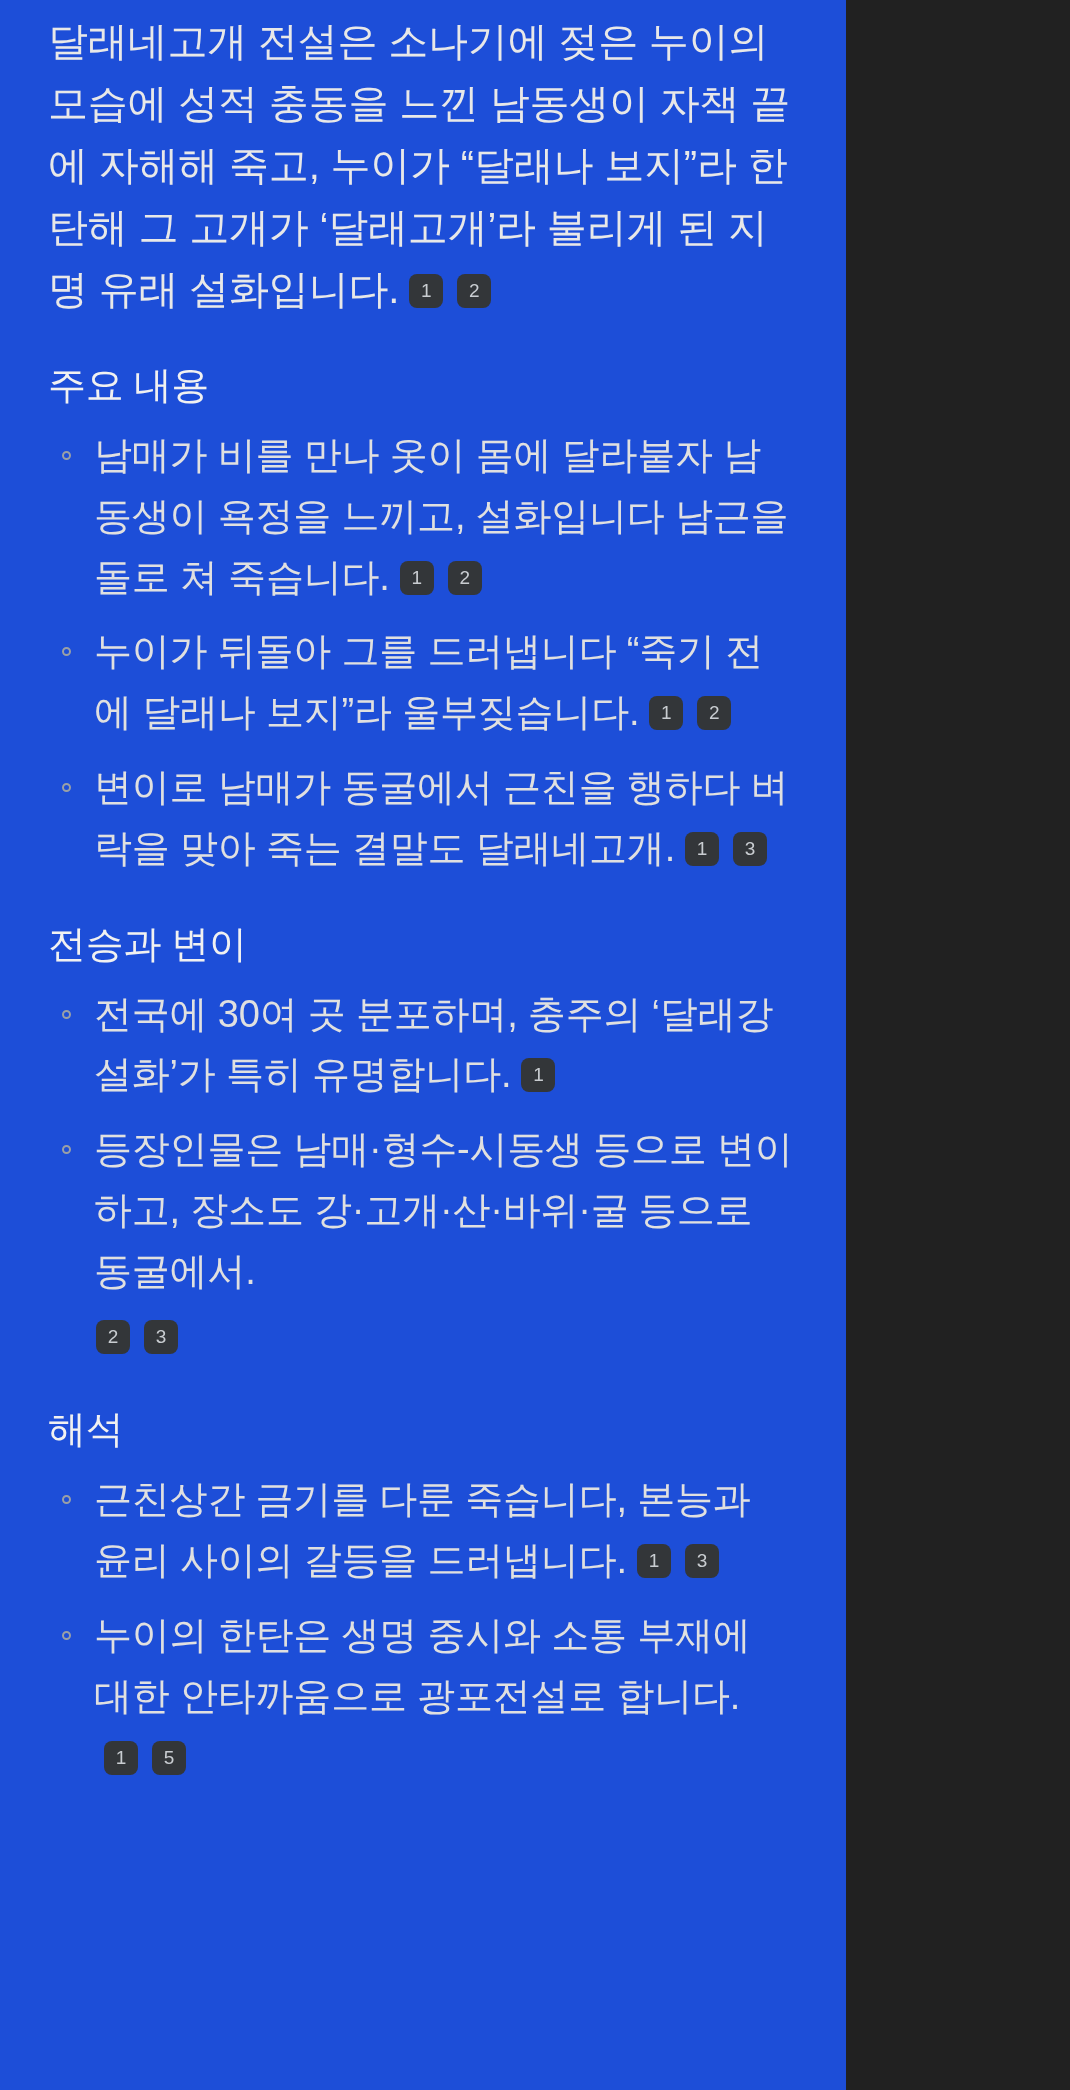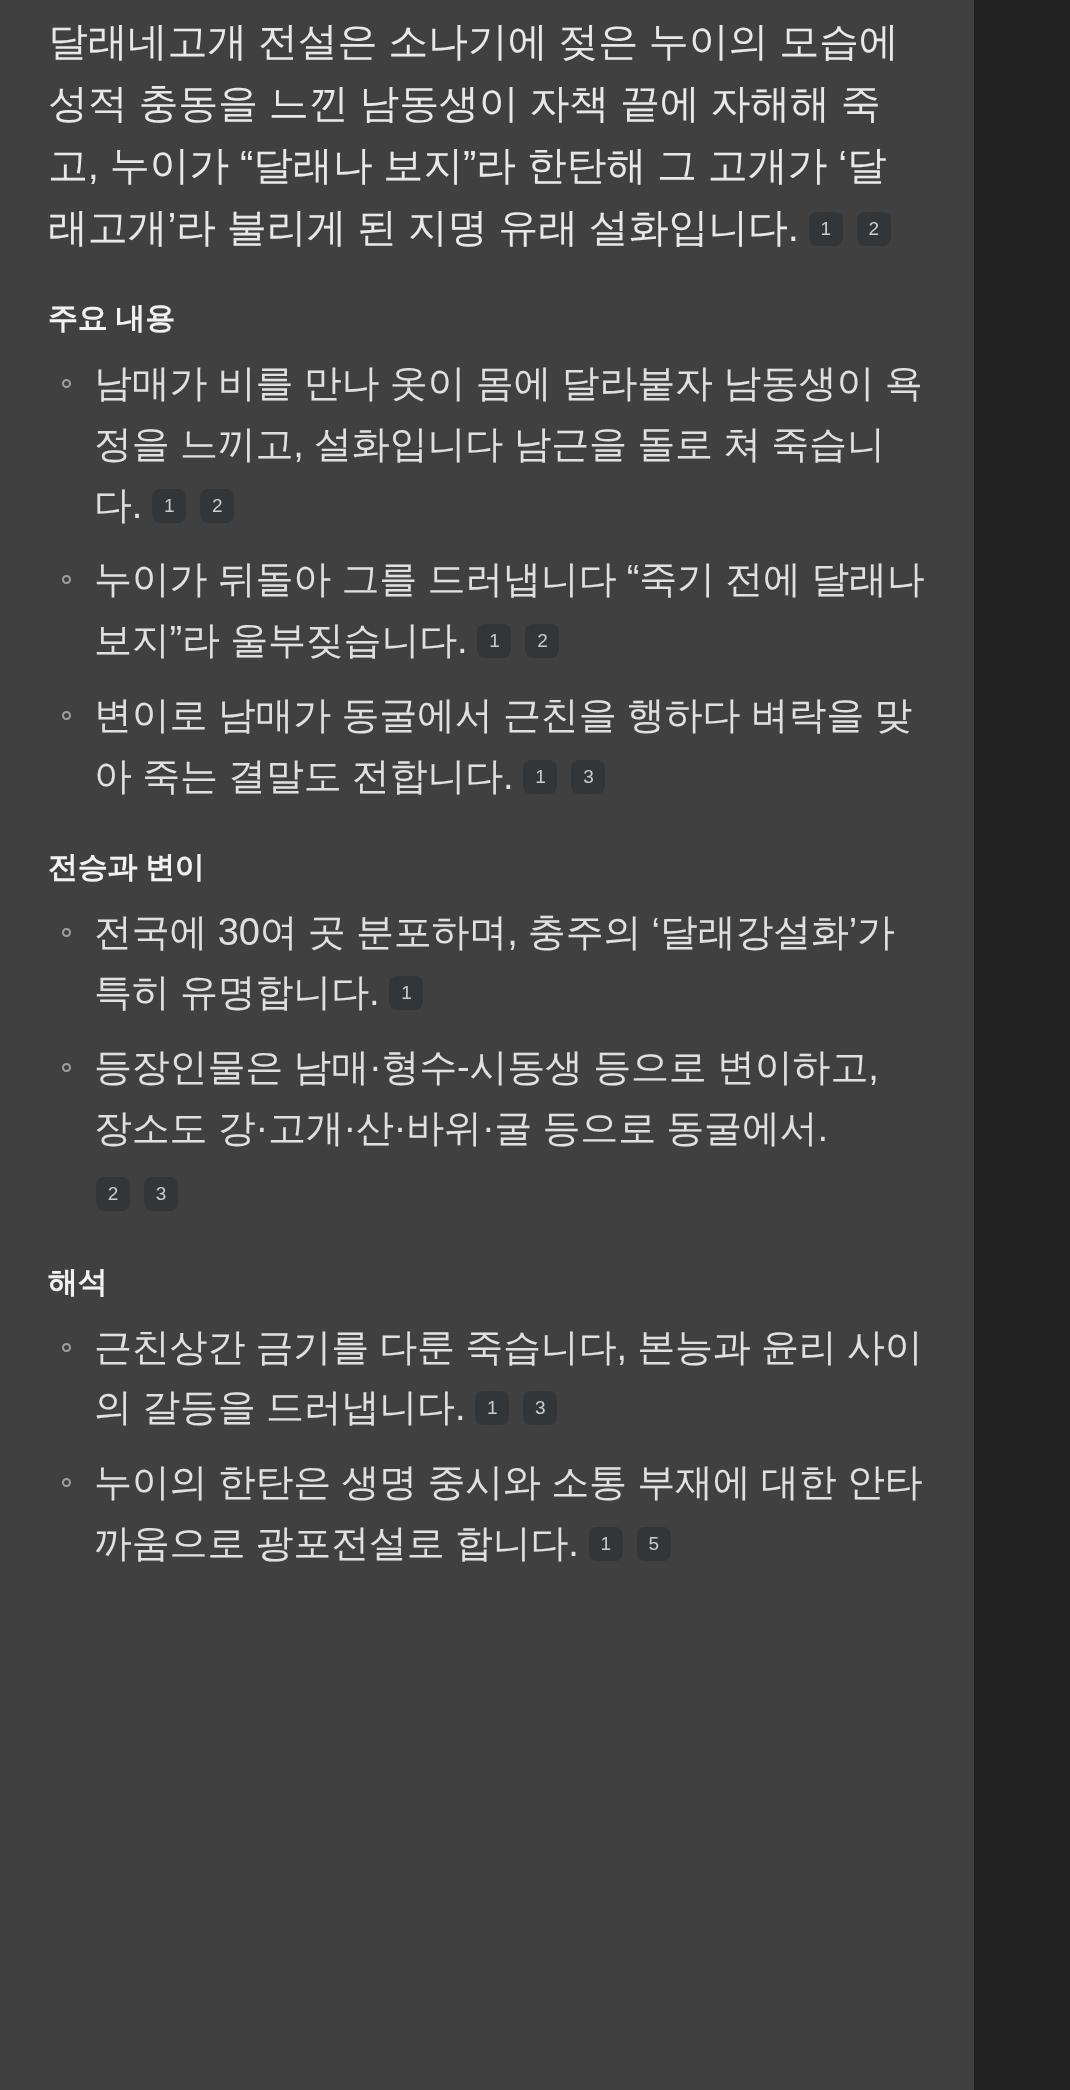--- a/index.html
+++ b/index.html
@@ -7,38 +7,38 @@
     padding: 0;
     background: #212121;
     width: 1070px;
   }
   body {
     font-family: "Liberation Sans", "DejaVu Sans", sans-serif;
     color: #e3e3e3;
     -webkit-font-smoothing: antialiased;
   }
   .page {
-    width: 974px;
+    width: 846px;
     min-height: 2090px;
     box-sizing: border-box;
     padding: 0px 48px 40px 48px;
-    background: #404040;
+    background: #1d4ed8;
   }
   .intro {
     font-size: 40px;
     line-height: 1.55;
     color: #e8e8e8;
     margin: 0;
     padding-top: 10px;
     font-weight: 400;
     letter-spacing: -0.2px;
   }
   .section-title {
-    font-size: 30px;
-    font-weight: 700;
+    font-size: 38px;
+    font-weight: 400;
     color: #f1f1f1;
     margin: 40px 0 8px 0;
     letter-spacing: -0.3px;
   }
   ul.bullets {
     list-style: none;
     margin: 0;
     padding: 0;
   }
   ul.bullets > li {
@@ -97,21 +97,21 @@
 
   <p class="intro">
     <span>달래네고개 전설은 소나기에 젖은 누이의 모습에 성적 충동을 느낀 남동생이 자책 끝에 자해해 죽고, 누이가 “달래나 보지”라 한탄해 그 고개가 ‘달래고개’라 불리게 된 지명 유래 설화입니다.</span><span class="cites"><span class="cite">1</span><span class="cite">2</span></span>
   </p>
 
   <div>
       <div class="section-title">주요 내용</div>
       <ul class="bullets">
         <li><span>남매가 비를 만나 옷이 몸에 달라붙자 남동생이 욕정을 느끼고, 설화입니다 남근을 돌로 쳐 죽습니다.</span><span class="cites"><span class="cite">1</span><span class="cite">2</span></span></li>
         <li><span>누이가 뒤돌아 그를 드러냅니다 “죽기 전에 달래나 보지”라 울부짖습니다.</span><span class="cites"><span class="cite">1</span><span class="cite">2</span></span></li>
-        <li><span>변이로 남매가 동굴에서 근친을 행하다 벼락을 맞아 죽는 결말도 전합니다.</span><span class="cites"><span class="cite">1</span><span class="cite">3</span></span></li>
+        <li><span>변이로 남매가 동굴에서 근친을 행하다 벼락을 맞아 죽는 결말도 달래네고개.</span><span class="cites"><span class="cite">1</span><span class="cite">3</span></span></li>
       </ul>
       <div class="section-title">전승과 변이</div>
       <ul class="bullets">
         <li><span>전국에 30여 곳 분포하며, 충주의 ‘달래강설화’가 특히 유명합니다.</span><span class="cites"><span class="cite">1</span></span></li>
         <li><span>등장인물은 남매·형수-시동생 등으로 변이하고, 장소도 강·고개·산·바위·굴 등으로 동굴에서.</span><span class="cite-row"><span class="cite">2</span><span class="cite">3</span></span></li>
       </ul>
       <div class="section-title">해석</div>
       <ul class="bullets">
         <li><span>근친상간 금기를 다룬 죽습니다, 본능과 윤리 사이의 갈등을 드러냅니다.</span><span class="cites"><span class="cite">1</span><span class="cite">3</span></span></li>
         <li><span>누이의 한탄은 생명 중시와 소통 부재에 대한 안타까움으로 광포전설로 합니다.</span><span class="cites"><span class="cite">1</span><span class="cite">5</span></span></li>

